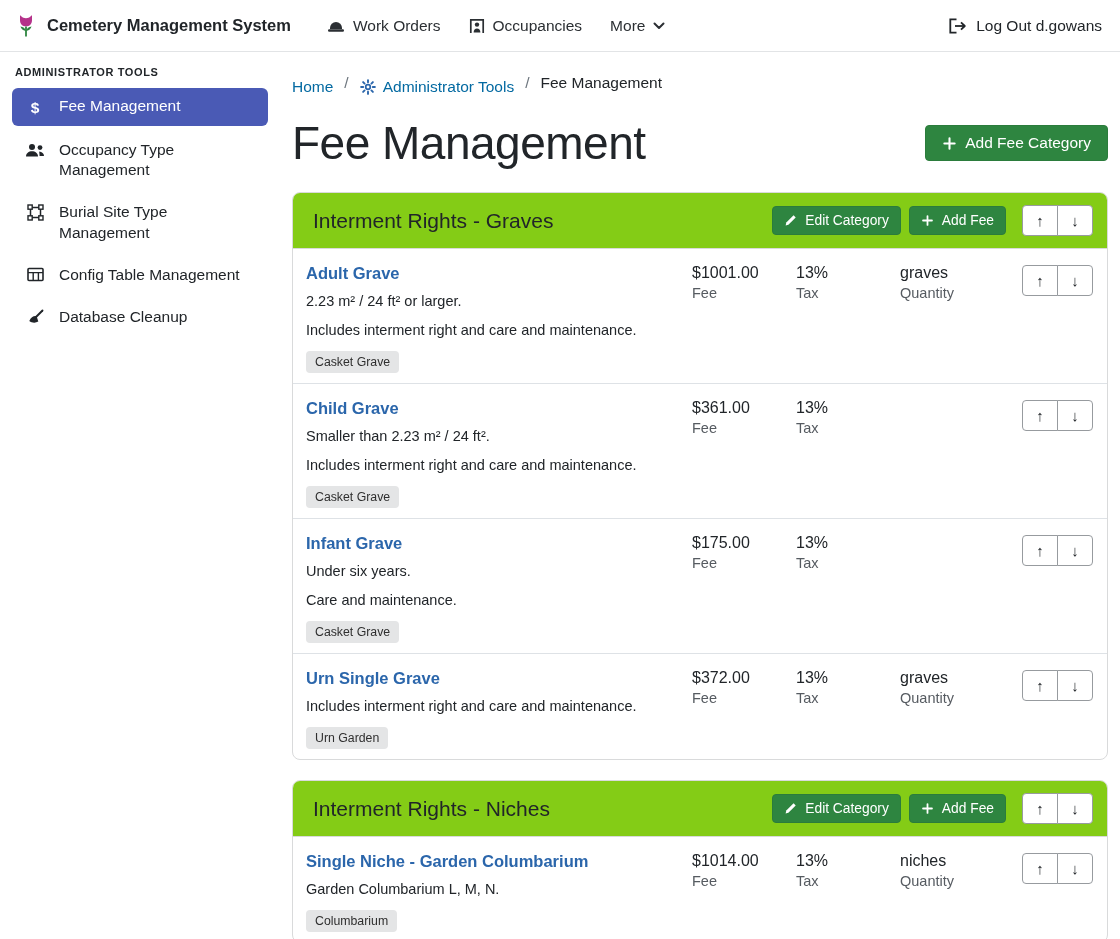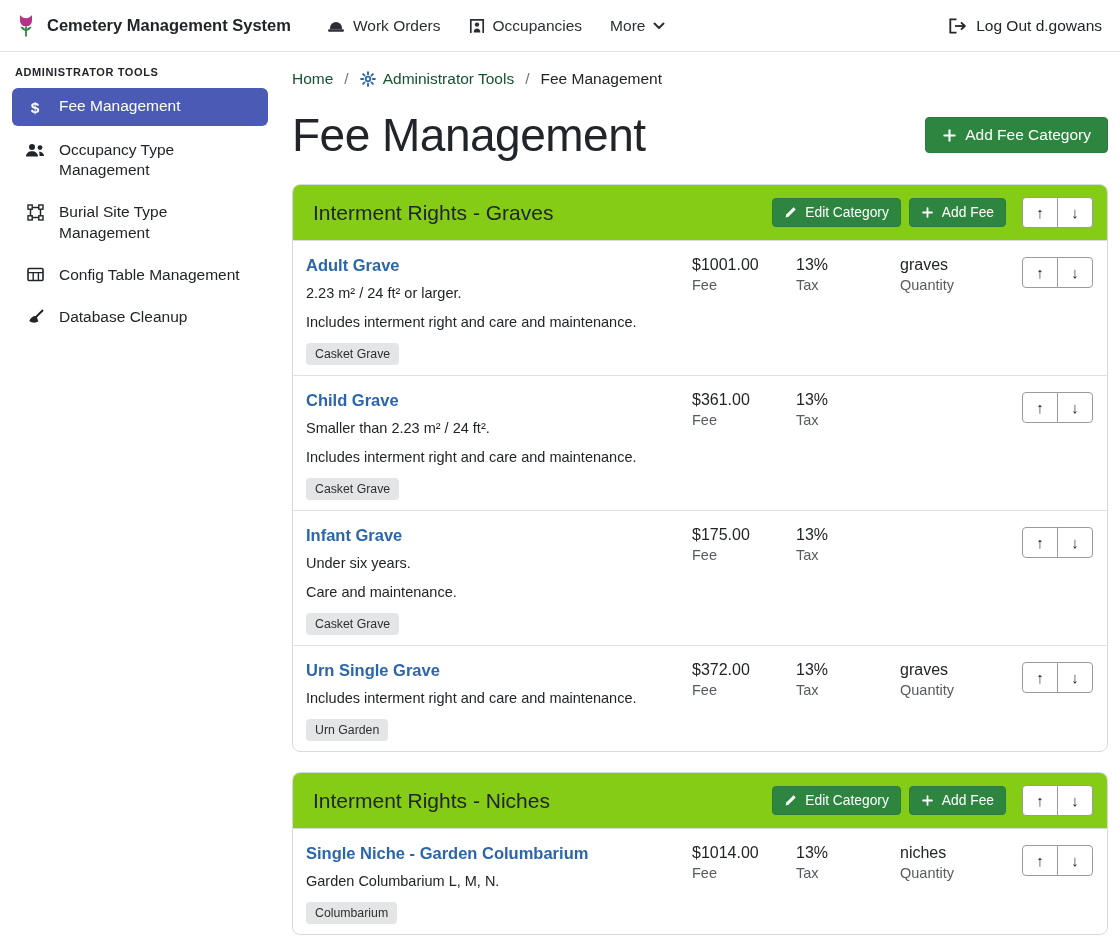--- a/index.html
+++ b/index.html
@@ -20,21 +20,21 @@
   .sidebar-heading { font-size:11px; font-weight:700; letter-spacing:.6px; text-transform:uppercase; color:#212529; margin:0 0 10px 3px; }
   .sidebar-item { display:flex; align-items:flex-start; gap:13px; padding:8px 12px; border-radius:6px; font-size:15.5px; line-height:1.3; color:#212529; cursor:pointer; margin-bottom:6px; }
   .sidebar-item .s-icon { width:22px; flex-shrink:0; display:flex; justify-content:center; margin-top:2px; font-weight:700; }
   .sidebar-item.active { background:#4a5ab5; color:#fff; }
   .sidebar-item.active .s-icon { color:#fff; }
 
   .main { flex:1; padding:14px 12px 0 12px; min-width:0; }
 
   
   .breadcrumb { display:flex; align-items:center; gap:11px; font-size:15.5px; padding:4px 0 2px 0; }
-  .crumb-link { color:#14532d; text-decoration:none; cursor:pointer; display:flex; align-items:center; gap:7px; }
+  .crumb-link { color:#0369a1; text-decoration:none; cursor:pointer; display:flex; align-items:center; gap:7px;margin-top:8px; }
   .crumb-sep { color:#6c757d; }
   .crumb-current { color:#212529; }
 
   
   .title-row { display:flex; align-items:center; justify-content:space-between; margin:18px 0 22px 0; }
   .page-title { font-size:46px; font-weight:400; letter-spacing:-0.5px; color:#212529; }
 
   
   .btn { display:inline-flex; align-items:center; gap:8px; border:1px solid transparent; border-radius:4px; cursor:pointer; font-family:inherit; background:none; }
   .btn-green { background:#2e8540; border-color:#2b7c3c; color:#fff; }

